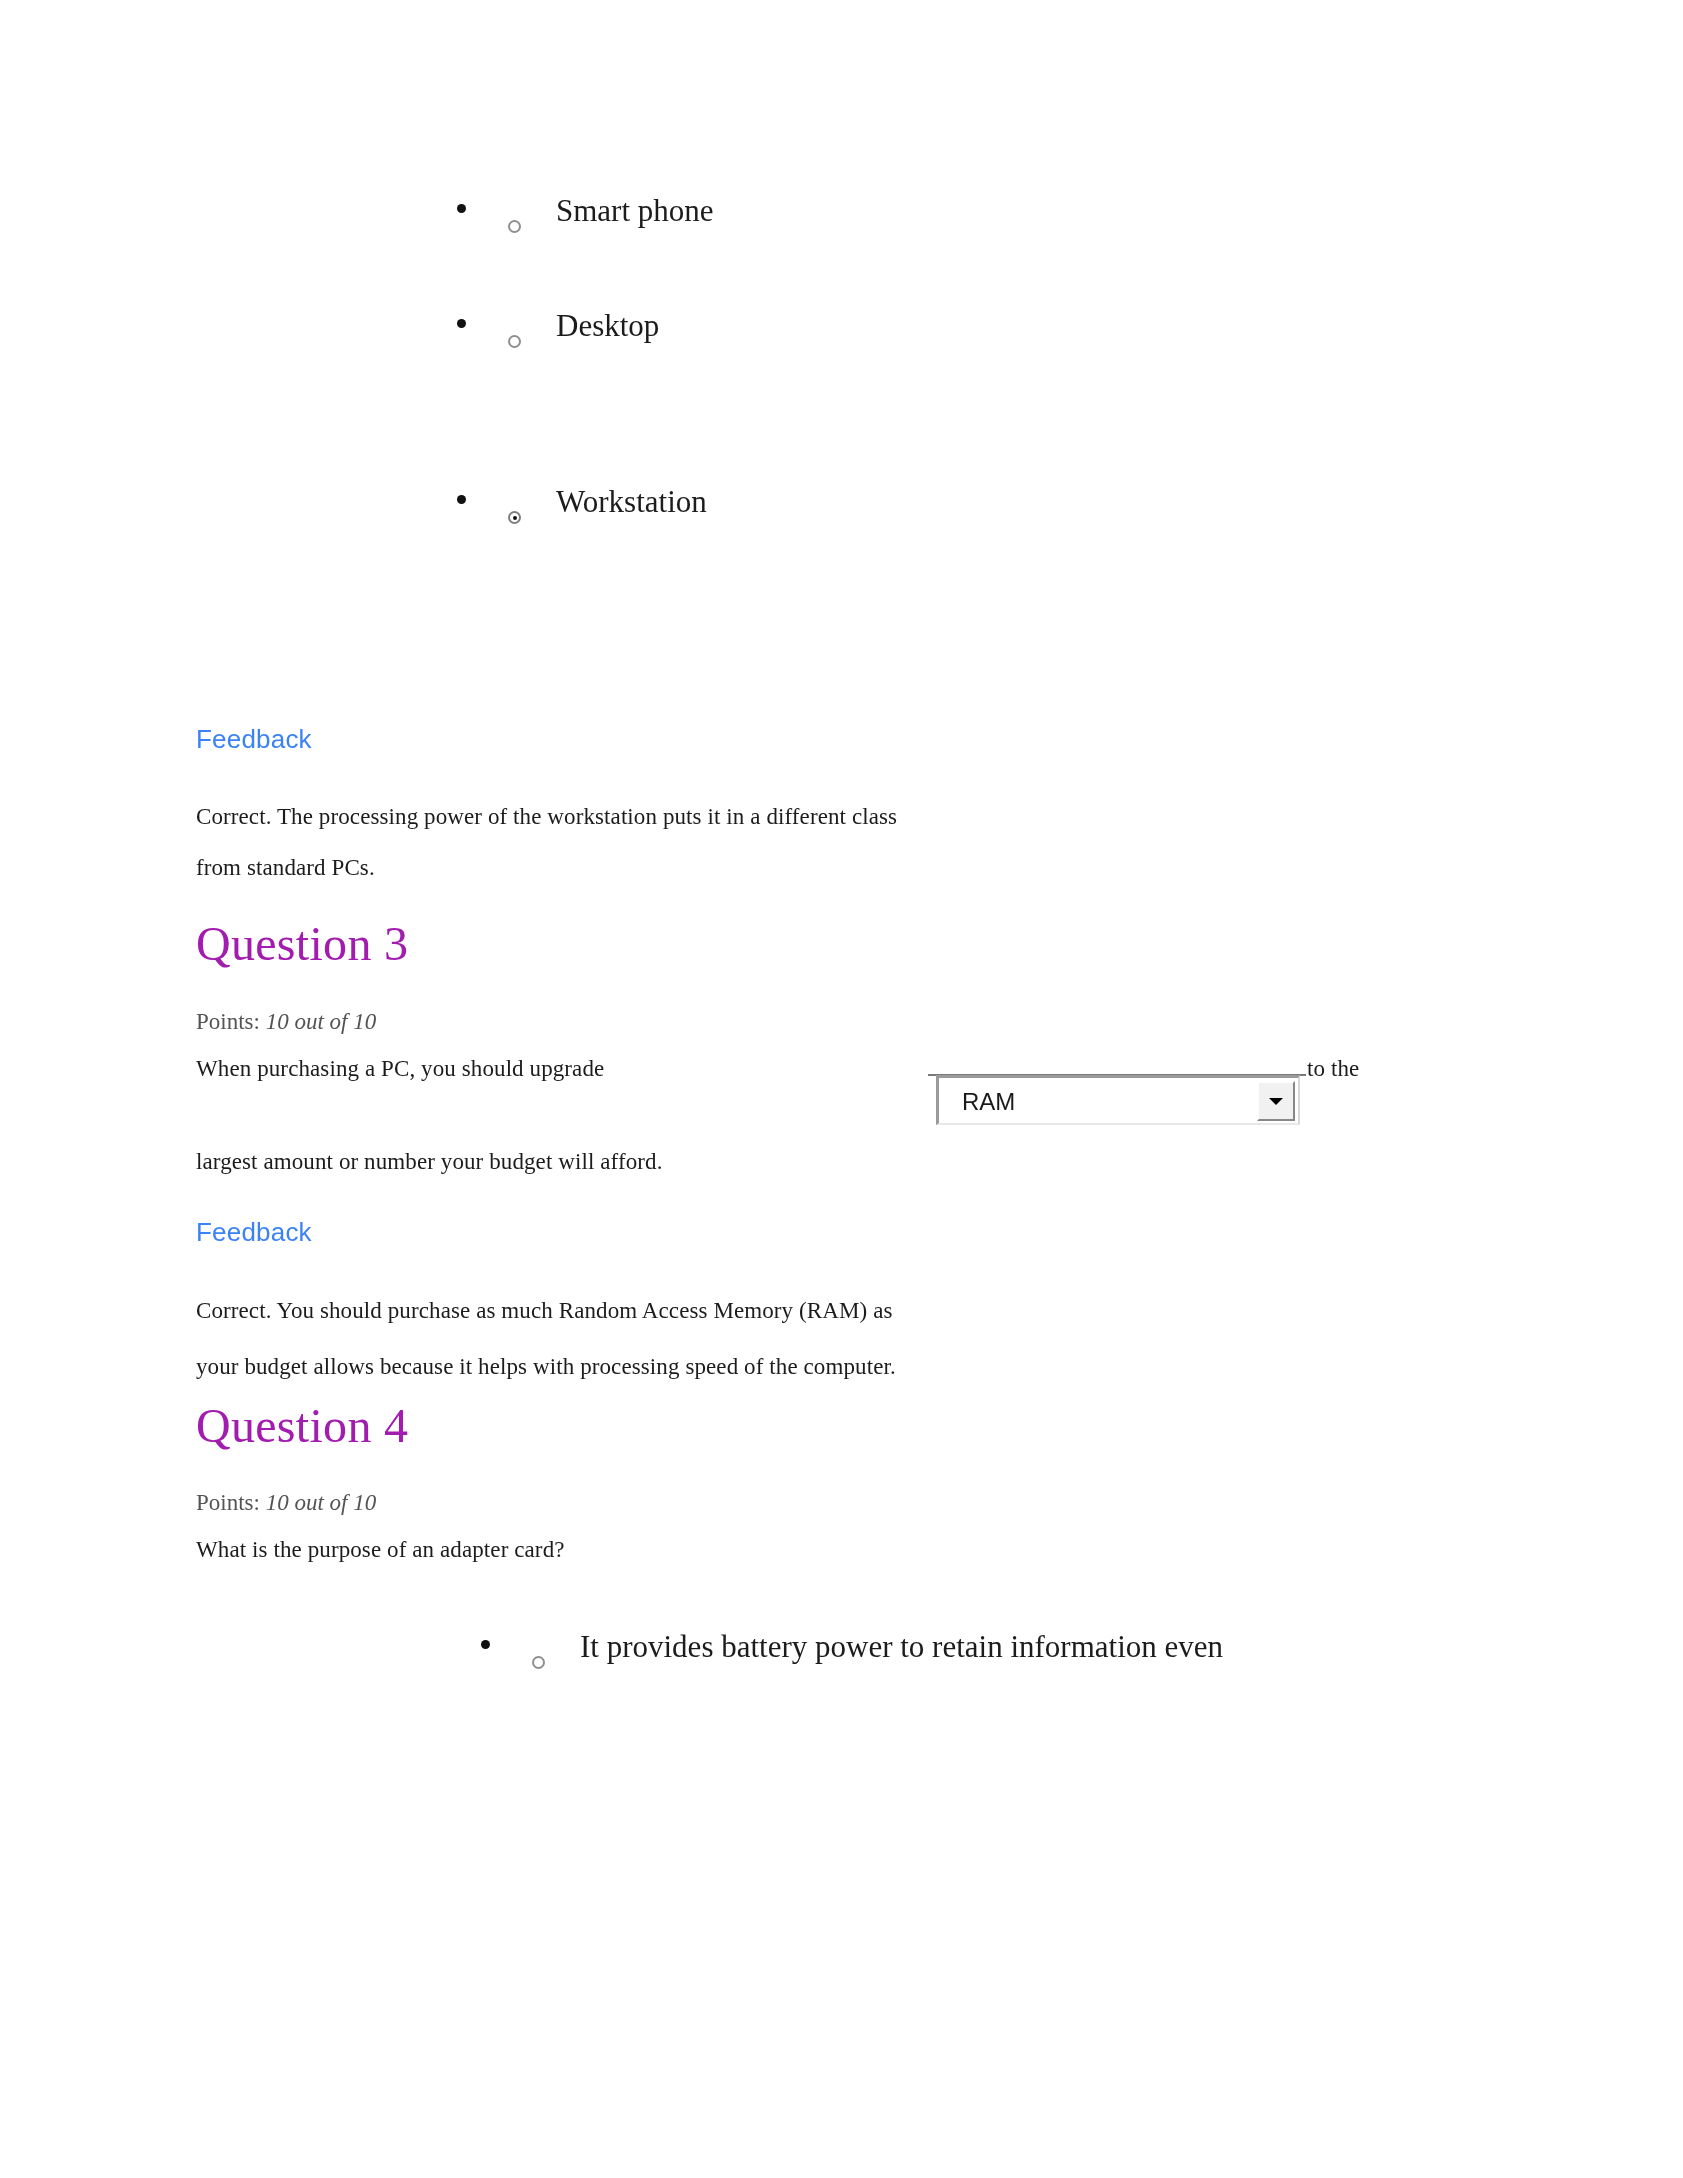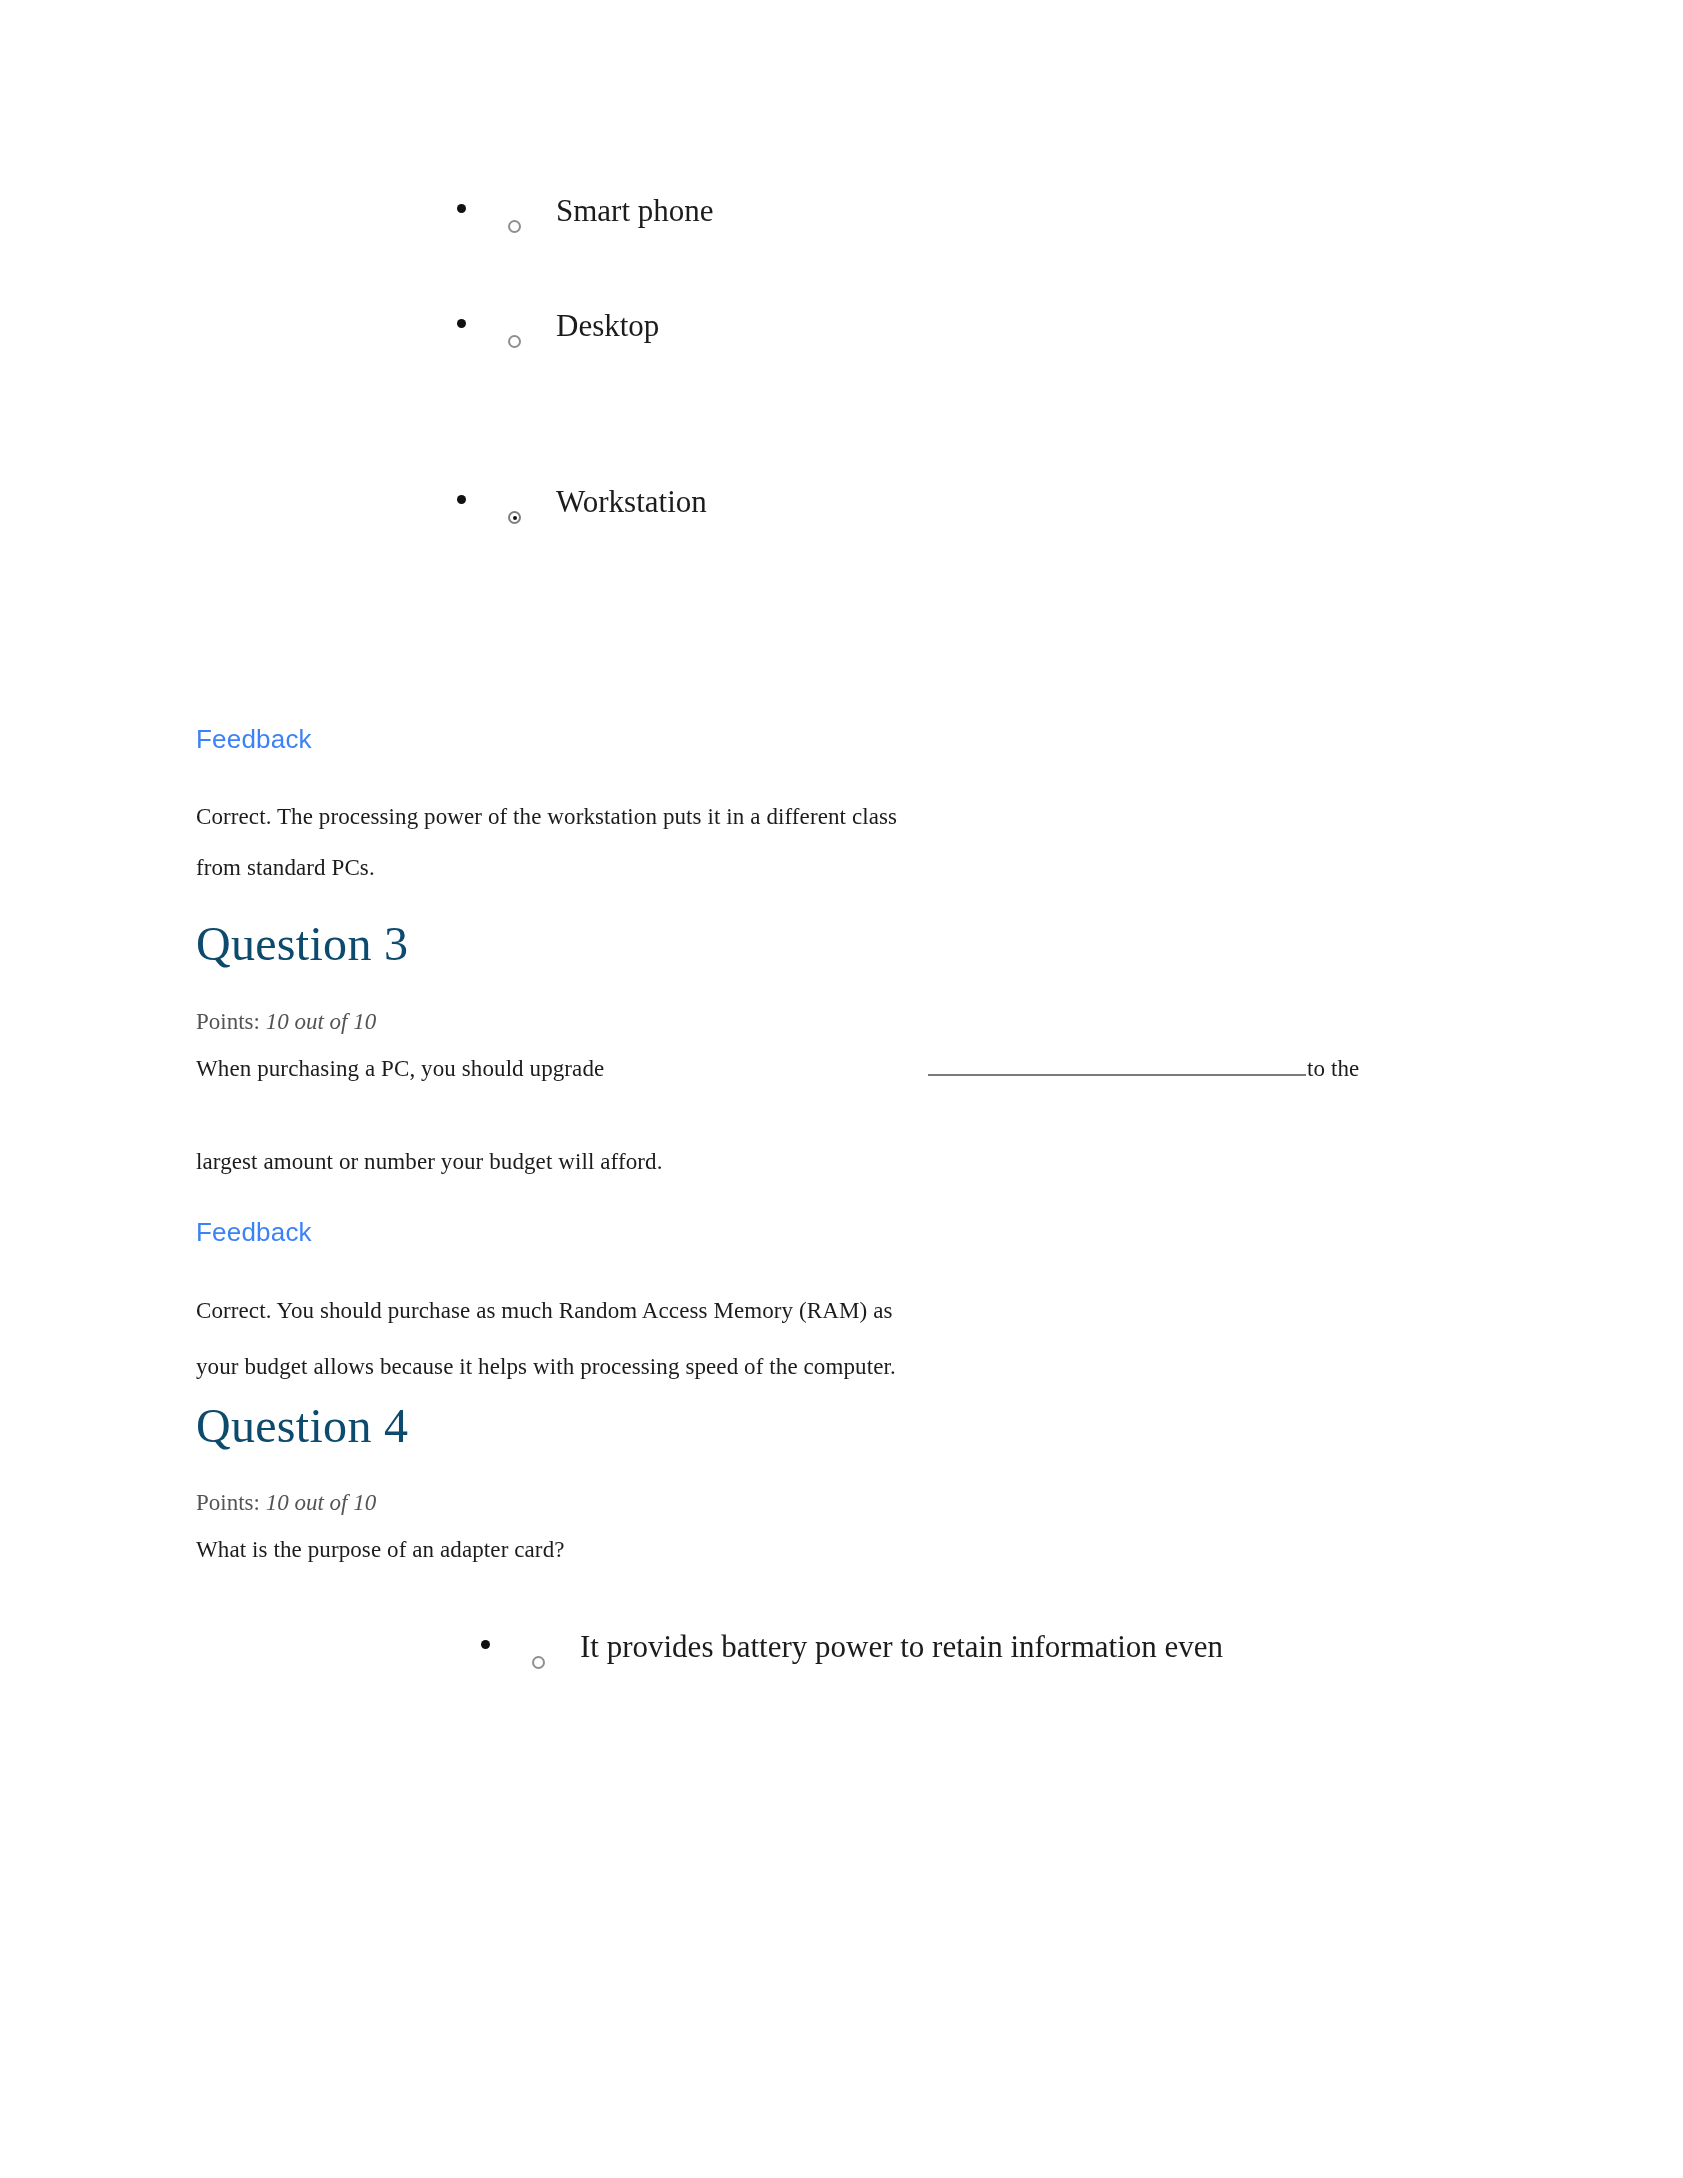--- a/index.html
+++ b/index.html
@@ -41,21 +41,21 @@
     line-height: 36px;
     color: #3b82f6;
     letter-spacing: 0.2px;
   }
 
   .question-heading {
     position: absolute;
     font-family: "Liberation Serif", serif;
     font-size: 48px;
     line-height: 55px;
-    color: #0c4a6e;
+    color: #a21caf;
     letter-spacing: 0.3px;
   }
 
   .points-line {
     position: absolute;
     font-family: "Liberation Serif", serif;
     font-size: 23px;
     line-height: 28px;
     color: #545454;
   }
@@ -205,20 +205,28 @@
 
   <div class="points-line" style="left:196px; top:1008px;">
     <span>Points:</span>
     <span class="points-value">10 out of 10</span>
   </div>
 
   <div class="body-text" style="left:196px; top:1044px; white-space:nowrap;">When purchasing a PC, you should upgrade</div>
 
   <div class="blank-line" style="left:928px; top:1074px; width:378px;"></div>
 
+  <div class="select-wrap">
+    <div class="select-inner">
+      <span class="select-value">RAM</span>
+      <span class="select-button">
+        <span class="select-arrow"></span>
+      </span>
+    </div>
+  </div>
 
   <div class="body-text" style="left:1307px; top:1044px; white-space:nowrap;">to the</div>
 
   <div class="body-text" style="left:196px; top:1137px; width:1317px;">largest amount or number your budget will afford.</div>
 
   <div class="feedback-heading" style="left:196px; top:1214px;">Feedback</div>
 
   <div class="body-text" style="left:196px; top:1342px; width:1386px;">your budget allows because it helps with processing speed of the computer.</div>
 
   <div class="body-text" style="left:196px; top:1286px; width:1317px;">Correct. You should purchase as much Random Access Memory (RAM) as</div>

